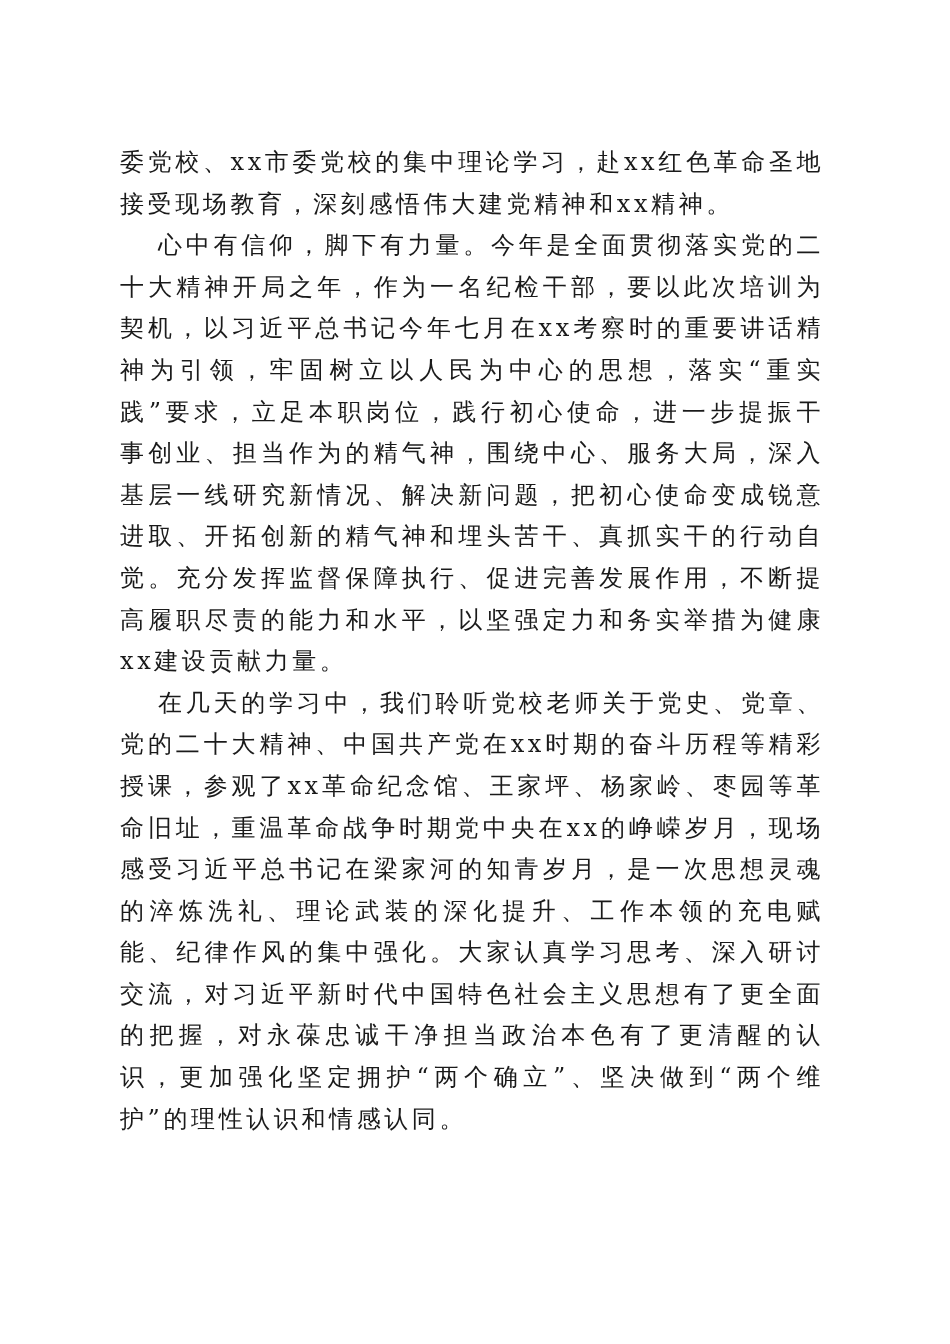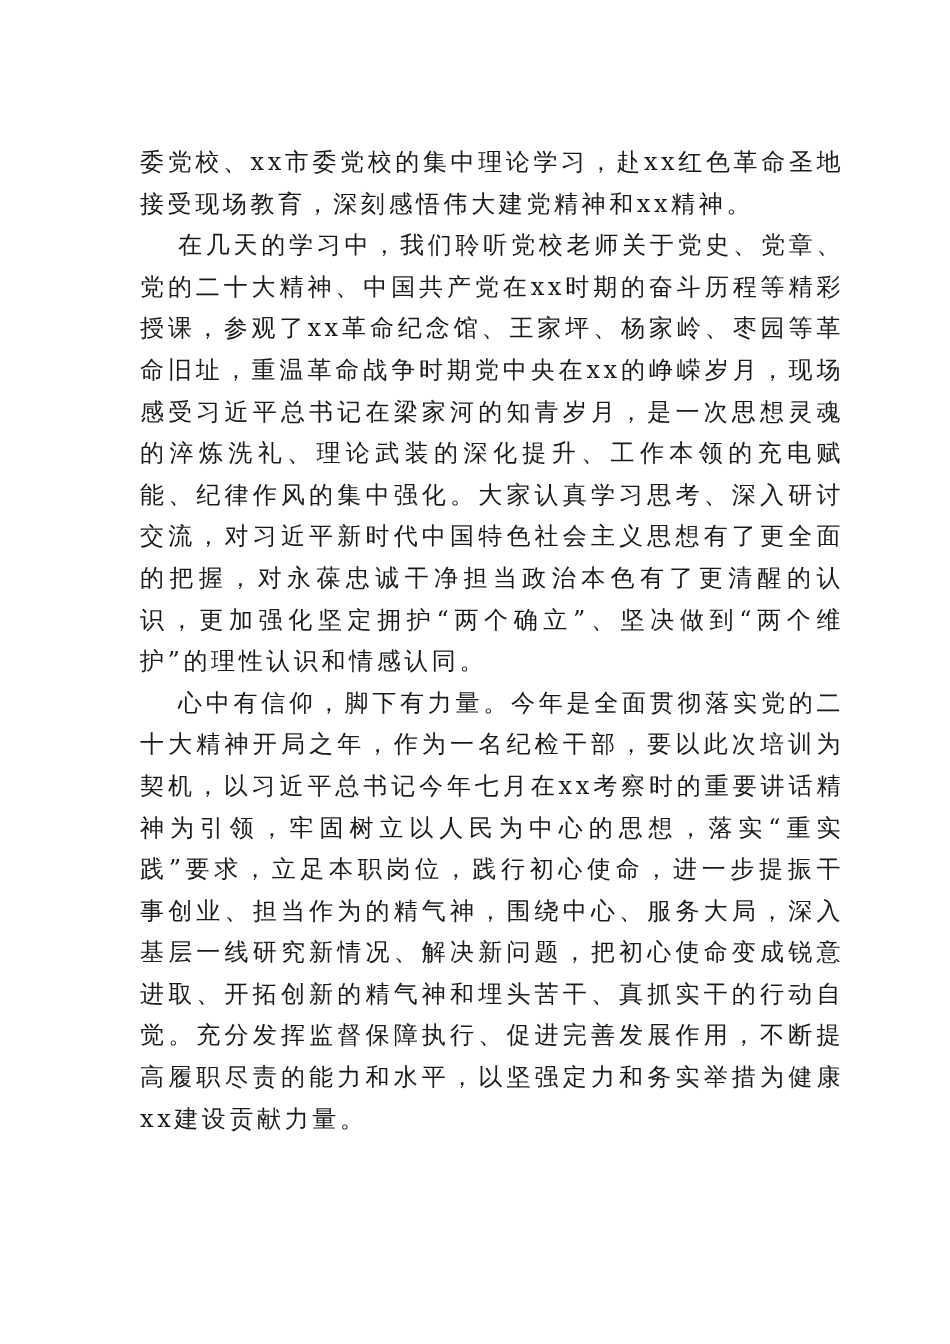--- a/index.html
+++ b/index.html
@@ -13,21 +13,20 @@
     position: relative;
     overflow: hidden;
     font-family: "DejaVu Serif", "Liberation Serif", serif;
     color: #1a1a1a;
   }
   .page {
     position: absolute;
     left: 120px;
     top: 142px;
     width: 704px;
-    margin-left: 20px;
   }
   .para {
     margin: 0;
     font-size: 24px;
     line-height: 41.6px;
     text-align: justify;
     text-align-last: left;
     letter-spacing: 3.6px;
     word-break: break-all;
   }
@@ -40,15 +39,15 @@
     line-height: 41.6px;
     letter-spacing: 3.6px;
     text-indent: 38px;
   }
 </style>
 </head>
 <body>
 
 <div class="page">
   <p class="para">委党校、xx市委党校的集中理论学习，赴xx红色革命圣地接受现场教育，深刻感悟伟大建党精神和xx精神。</p>
+  <p class="para indent">心中有信仰，脚下有力量。今年是全面贯彻落实党的二十大精神开局之年，作为一名纪检干部，要以此次培训为契机，以习近平总书记今年七月在xx考察时的重要讲话精神为引领，牢固树立以人民为中心的思想，落实“重实践”要求，立足本职岗位，践行初心使命，进一步提振干事创业、担当作为的精气神，围绕中心、服务大局，深入基层一线研究新情况、解决新问题，把初心使命变成锐意进取、开拓创新的精气神和埋头苦干、真抓实干的行动自觉。充分发挥监督保障执行、促进完善发展作用，不断提高履职尽责的能力和水平，以坚强定力和务实举措为健康xx建设贡献力量。</p>
   <p class="para indent">在几天的学习中，我们聆听党校老师关于党史、党章、党的二十大精神、中国共产党在xx时期的奋斗历程等精彩授课，参观了xx革命纪念馆、王家坪、杨家岭、枣园等革命旧址，重温革命战争时期党中央在xx的峥嵘岁月，现场感受习近平总书记在梁家河的知青岁月，是一次思想灵魂的淬炼洗礼、理论武装的深化提升、工作本领的充电赋能、纪律作风的集中强化。大家认真学习思考、深入研讨交流，对习近平新时代中国特色社会主义思想有了更全面的把握，对永葆忠诚干净担当政治本色有了更清醒的认识，更加强化坚定拥护“两个确立”、坚决做到“两个维护”的理性认识和情感认同。</p>
-  <p class="para indent">心中有信仰，脚下有力量。今年是全面贯彻落实党的二十大精神开局之年，作为一名纪检干部，要以此次培训为契机，以习近平总书记今年七月在xx考察时的重要讲话精神为引领，牢固树立以人民为中心的思想，落实“重实践”要求，立足本职岗位，践行初心使命，进一步提振干事创业、担当作为的精气神，围绕中心、服务大局，深入基层一线研究新情况、解决新问题，把初心使命变成锐意进取、开拓创新的精气神和埋头苦干、真抓实干的行动自觉。充分发挥监督保障执行、促进完善发展作用，不断提高履职尽责的能力和水平，以坚强定力和务实举措为健康xx建设贡献力量。</p>
 </div>
 
 </body></html>

